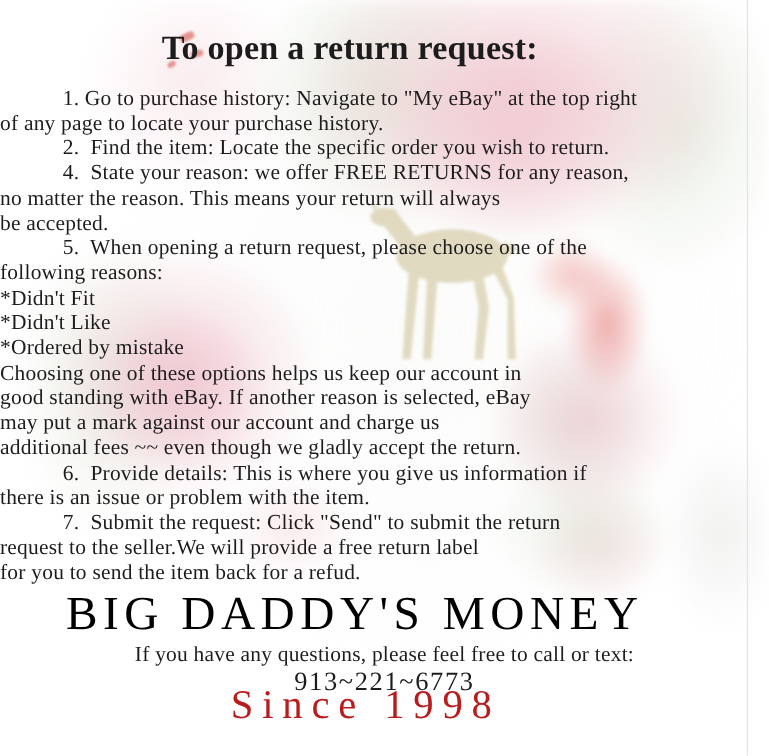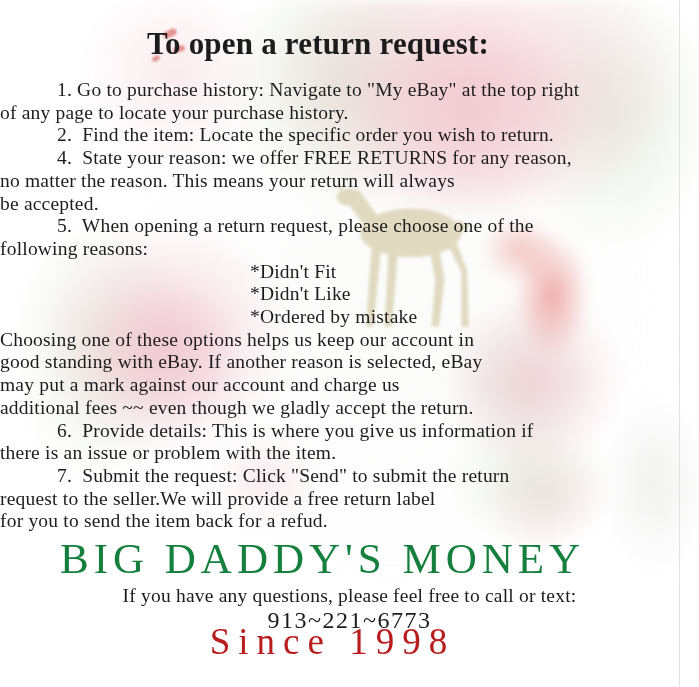--- a/index.html
+++ b/index.html
@@ -29,37 +29,37 @@
       radial-gradient(80px 130px at 655px 485px,  rgba(228,228,226,.50), transparent 70%),
       radial-gradient(400px 420px at 390px 300px, rgba(235,238,232,.22), transparent 75%);
   }
   .coral-mark{position:absolute;z-index:0;background:#e59390;border-radius:4px;filter:blur(1px);}
   .cm1{left:163px;top:30px;width:14px;height:7px;transform:rotate(-25deg);}
   .cm2{left:173px;top:46px;width:12px;height:6px;transform:rotate(-15deg);}
   .cm3{left:152px;top:56px;width:8px;height:5px;transform:rotate(-30deg);}
   .deer{position:absolute;left:328px;top:186px;z-index:0;opacity:.45;filter:blur(1.5px);}
   .edge-line{position:absolute;left:679px;top:0;width:1px;height:687px;background:#e2e2e2;z-index:0;}
   
-  .wm{position:absolute;z-index:1;color:#15803d;white-space:nowrap;}
+  .wm{position:absolute;z-index:1;color:#000000;white-space:nowrap;}
   .wm-brand{left:60px;top:534px;font-size:43px;letter-spacing:5px;}
   .wm-since{left:0;top:620px;width:665px;text-align:center;font-size:37px;letter-spacing:8px;color:#b91c1c;}
   
   .title{
     position:absolute;z-index:2;top:26px;left:0;width:699px;margin:0;
     box-sizing:border-box;padding-right:63px;
     text-align:center;font-size:31px;font-weight:600;letter-spacing:.2px;
   }
   .body-lines{
     position:absolute;z-index:2;top:79px;left:0;width:680px;
     font-size:19.5px;line-height:22.7px;letter-spacing:.2px;
   }
   .line{white-space:pre-wrap;}
   .ind-num{padding-left:57px;}
   .ind-cont{}
-  .ind-reason{padding-left:250px;}
+  .ind-reason{}
   .ind-note{}
   .footer{
     position:absolute;z-index:2;top:583px;left:0;width:699px;text-align:center;
     font-size:19.5px;line-height:25px;letter-spacing:.2px;
   }
   .phone{font-size:24px;letter-spacing:1.5px;}
 </style>
 </head>
 <body>
 

